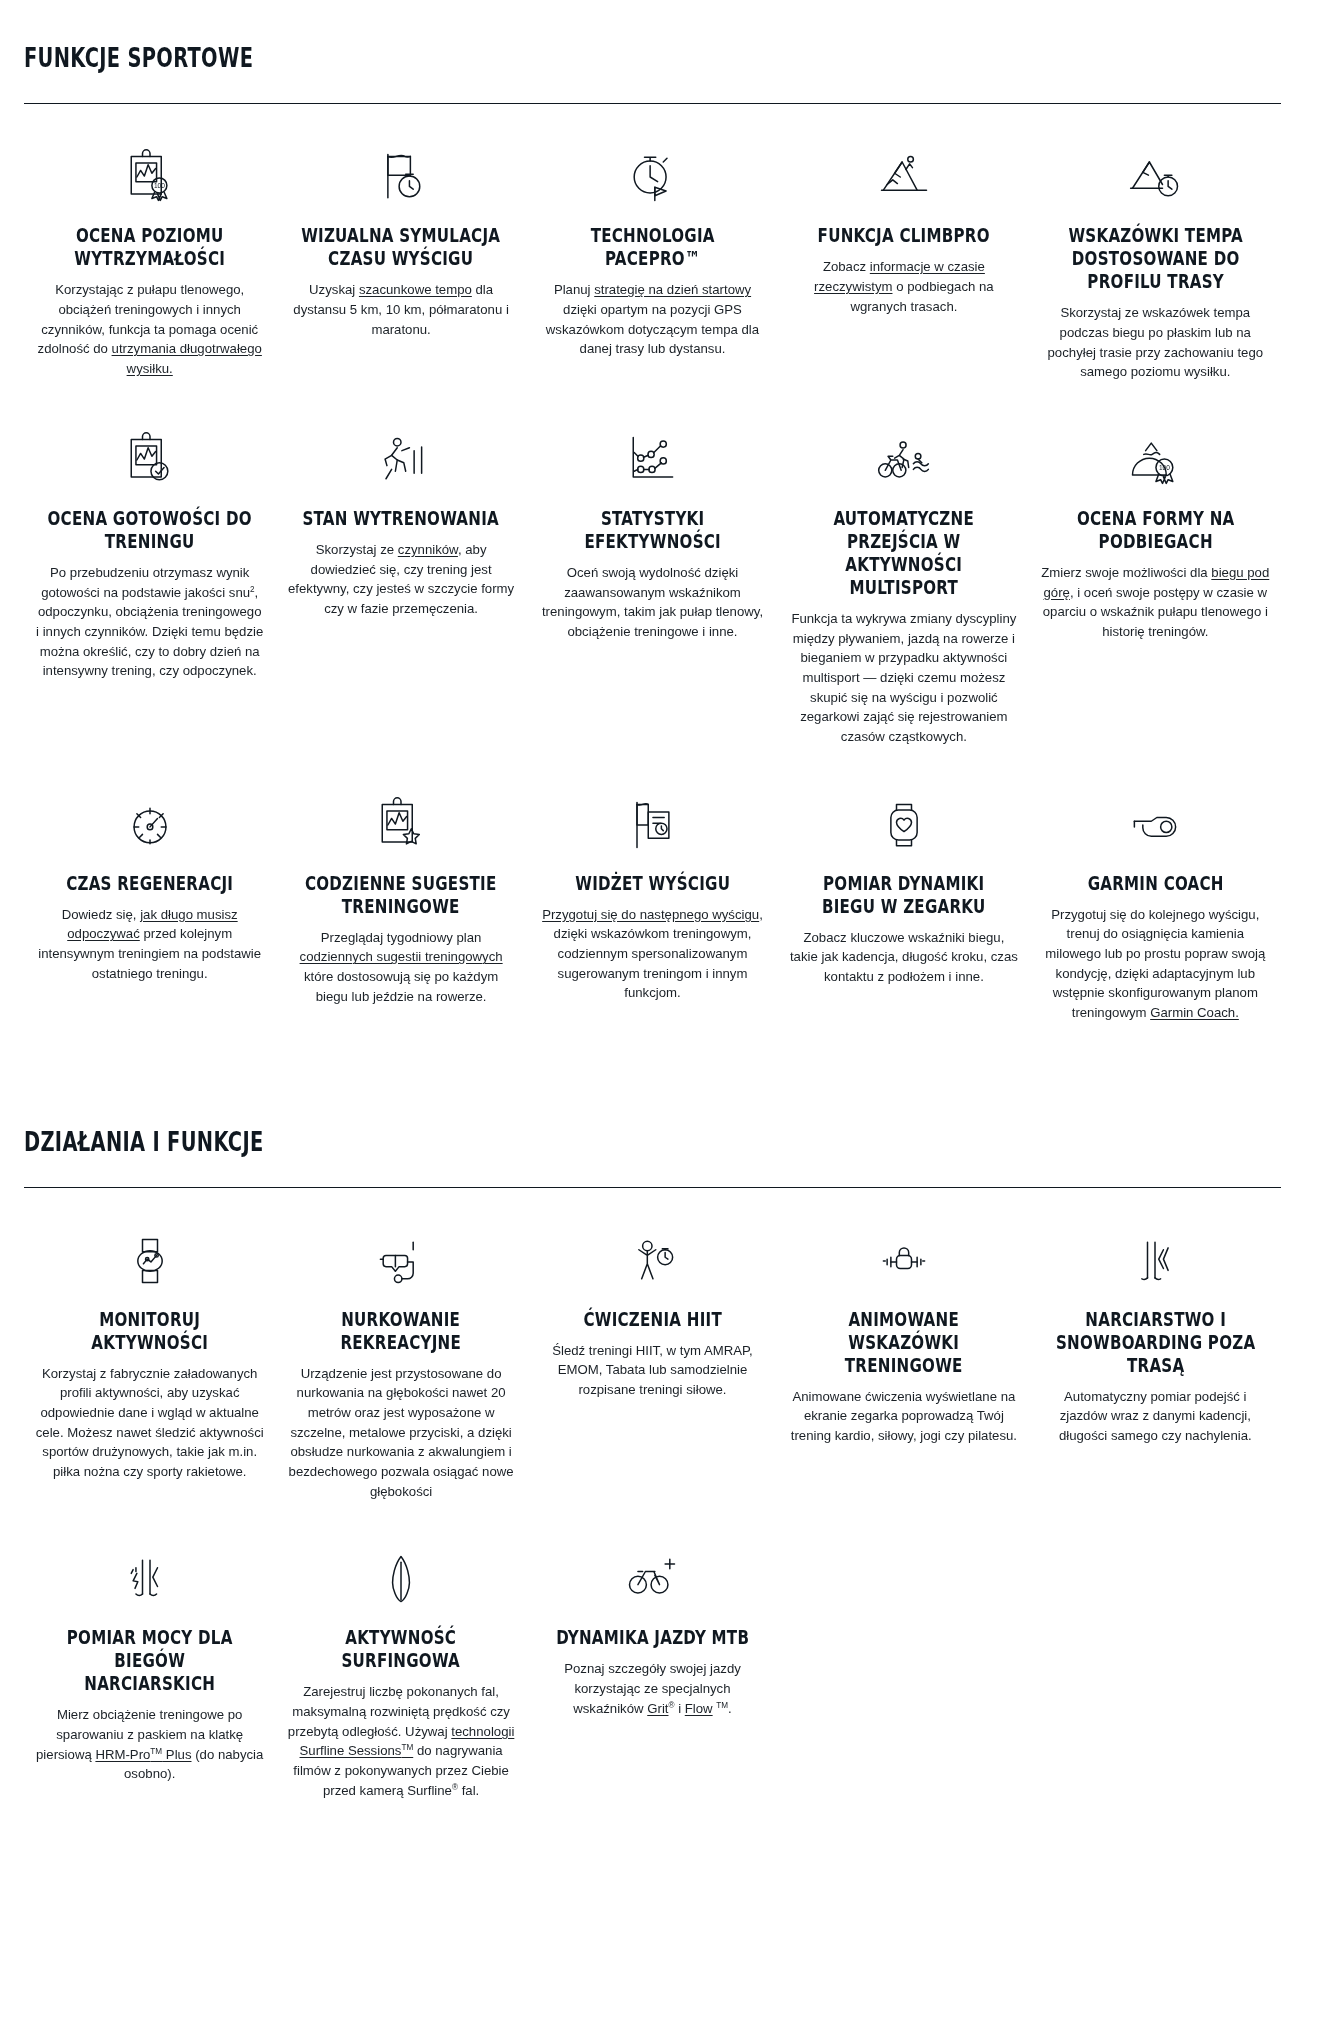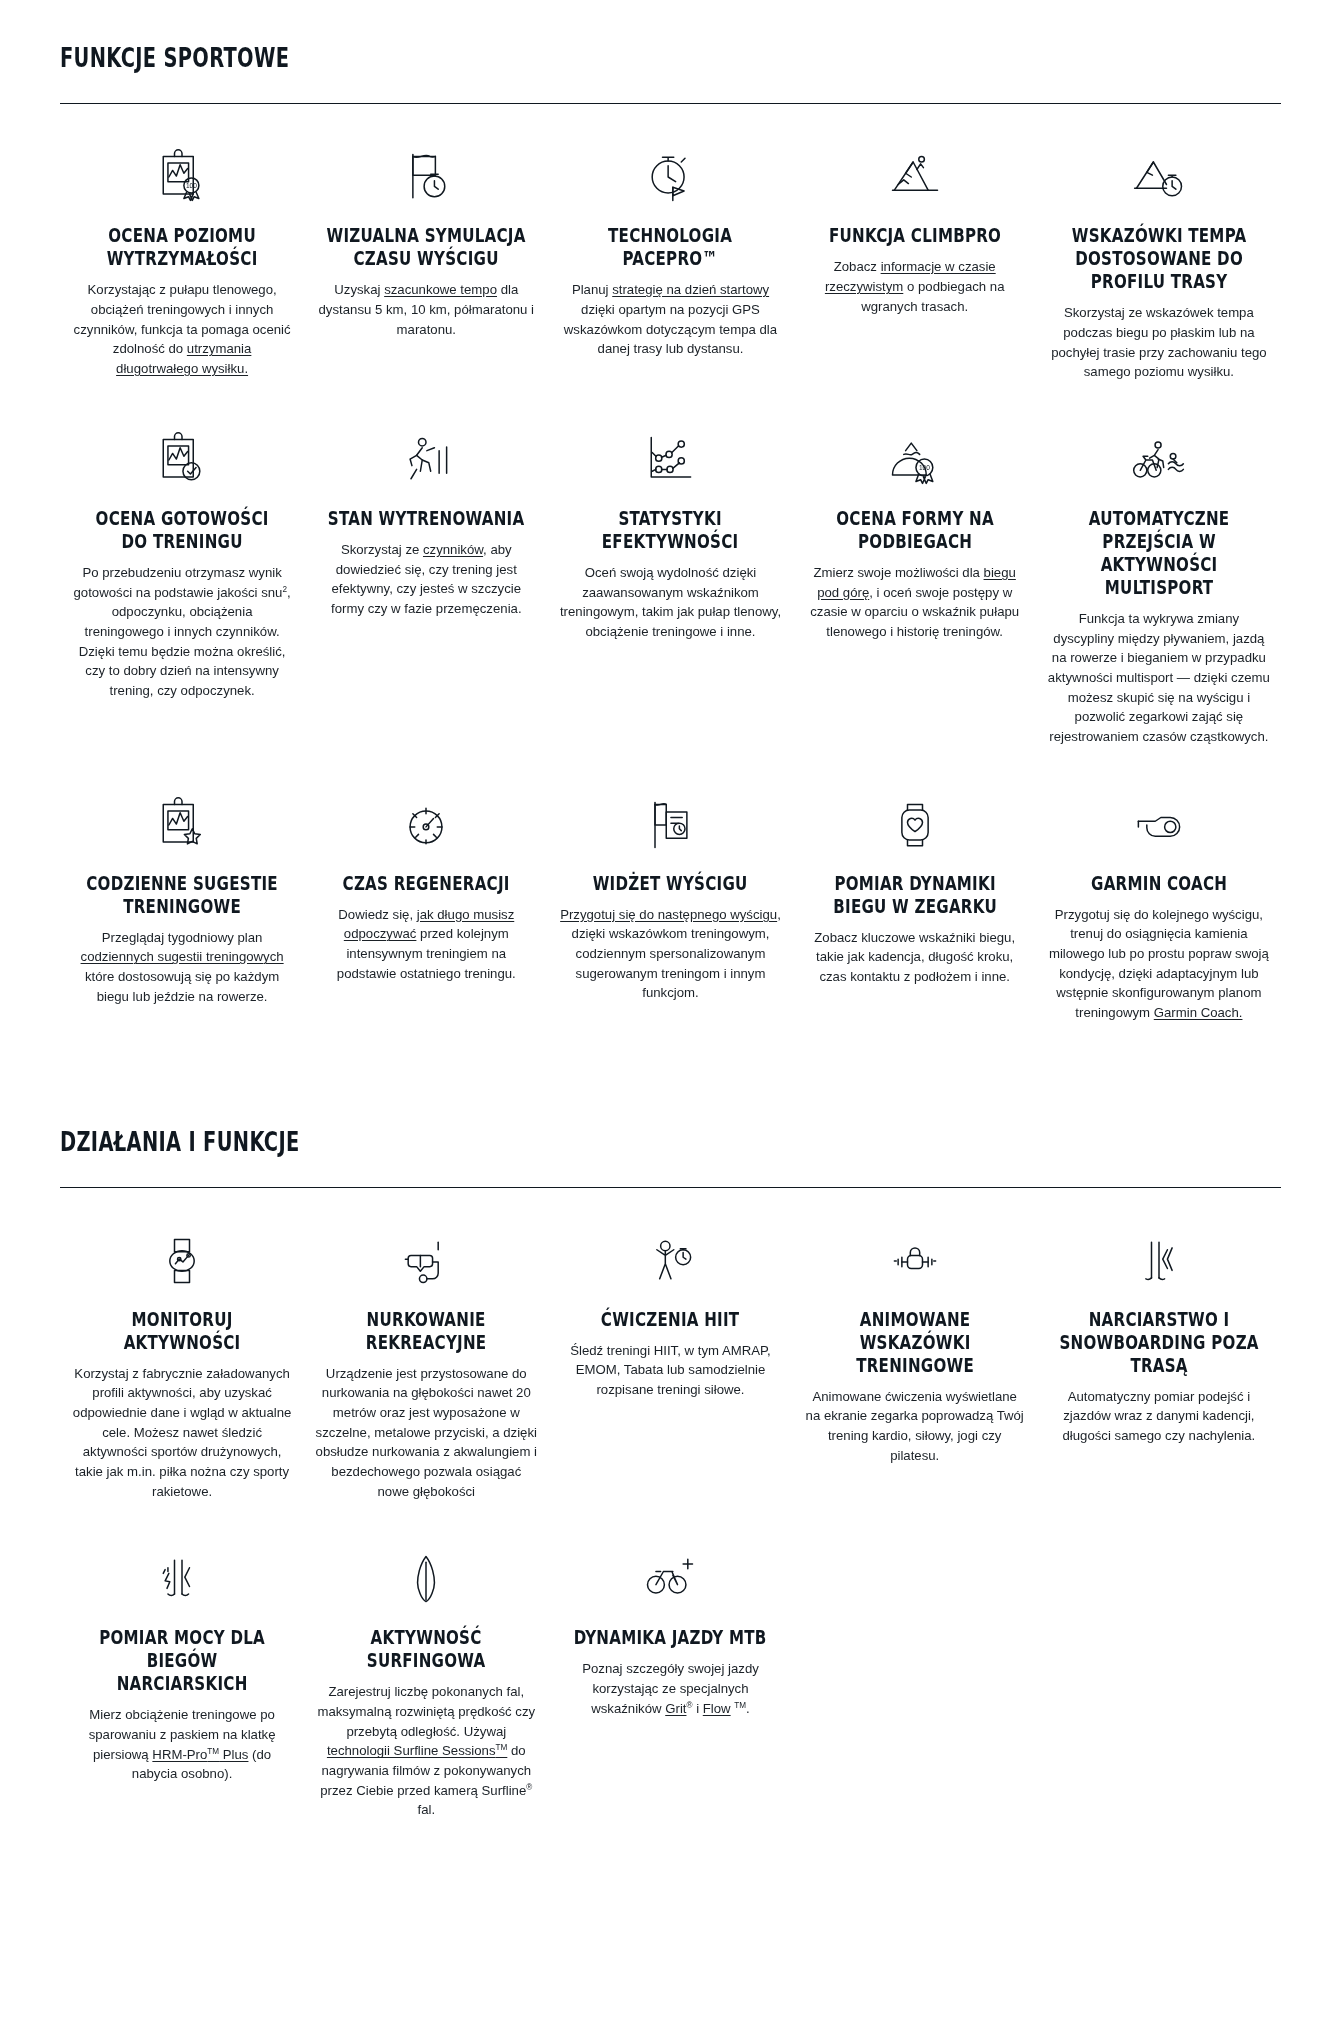--- a/index.html
+++ b/index.html
@@ -11,21 +11,21 @@
   }
   body {
     width: 1321px;
     min-height: 2017px;
     font-family: "Liberation Sans", sans-serif;
     color: #101820;
     -webkit-font-smoothing: antialiased;
   }
   .page {
     width: 1321px;
-    padding: 22px 40px 30px 60px;
+    padding: 22px 40px 30px 24px;
   }
   .section { width: 100%; }
   .section-head {
     margin: 0 0 6px 0;
     padding: 0 0 8px 0;
     border-bottom: 1.5px solid #101820;
   }
   .section-title {
     font-family: "DejaVu Sans Condensed", "Liberation Sans Narrow", "Liberation Sans", sans-serif;
     font-weight: 700;
@@ -206,74 +206,74 @@
                 <circle cx="44" cy="33" r="3.3" fill="none" stroke="#101820" stroke-width="1.6" stroke-linecap="round" stroke-linejoin="round"></circle>
                 <path d="M13 44l4-2M23 42h6M35 41l7-6" fill="none" stroke="#101820" stroke-width="1.6" stroke-linecap="round" stroke-linejoin="round"></path>
               </svg>
             </div>
             <h3 class="card-title">STATYSTYKI EFEKTYWNOŚCI</h3>
             <p class="card-body">Oceń swoją wydolność dzięki zaawansowanym wskaźnikom treningowym, takim jak pułap tlenowy, obciążenie treningowe i inne.</p>
           </div>
           <div class="card">
             <div class="card-icon">
               <svg viewBox="0 0 64 64">
-                <path d="M8 48a18 18 0 0 1 36 0z" fill="none" stroke="#101820" stroke-width="1.6" stroke-linecap="round" stroke-linejoin="round"></path>
-                <path d="M22 22l6-8 6 8" fill="none" stroke="#101820" stroke-width="1.6" stroke-linecap="round" stroke-linejoin="round"></path>
-                <path d="M20 26c4-2 6 2 9 0s5-3 8 0" fill="none" stroke="#101820" stroke-width="1.6" stroke-linecap="round" stroke-linejoin="round"></path>
-                <circle cx="42" cy="40" r="9" fill="none" stroke="#101820" stroke-width="1.6" stroke-linecap="round" stroke-linejoin="round"></circle>
-                <text x="42" y="43" text-anchor="middle" font-size="7" font-family="Liberation Sans, sans-serif" fill="#101820">100</text>
-                <path d="M36 47l-3 8 5-2 2 4 3-7M48 47l3 8-5-2-2 4-3-7" fill="none" stroke="#101820" stroke-width="1.6" stroke-linecap="round" stroke-linejoin="round"></path>
-              </svg>
-            </div>
-            <h3 class="card-title">OCENA FORMY NA PODBIEGACH</h3>
-            <p class="card-body">Zmierz swoje możliwości dla <u>biegu pod górę</u>, i oceń swoje postępy w czasie w oparciu o wskaźnik pułapu tlenowego i historię treningów.</p>
-          </div>
-          <div class="card">
-            <div class="card-icon">
-              <svg viewBox="0 0 64 64">
                 <circle cx="12" cy="43" r="7" fill="none" stroke="#101820" stroke-width="1.6" stroke-linecap="round" stroke-linejoin="round"></circle>
                 <circle cx="27" cy="43" r="7" fill="none" stroke="#101820" stroke-width="1.6" stroke-linecap="round" stroke-linejoin="round"></circle>
                 <path d="M12 43l6-11h7l4 11M18 32l-3-4h5" fill="none" stroke="#101820" stroke-width="1.6" stroke-linecap="round" stroke-linejoin="round"></path>
                 <circle cx="31" cy="16" r="3.2" fill="none" stroke="#101820" stroke-width="1.6" stroke-linecap="round" stroke-linejoin="round"></circle>
                 <path d="M31 21l-4 6 5 4-2 9M27 27l-5 3M31 31l5 2 1 7" fill="none" stroke="#101820" stroke-width="1.6" stroke-linecap="round" stroke-linejoin="round"></path>
                 <path d="M42 36c2-3 6-3 8 0 2 3 6 3 8 0" fill="none" stroke="#101820" stroke-width="1.6" stroke-linecap="round" stroke-linejoin="round"></path>
                 <path d="M42 42c2-3 6-3 8 0 2 3 6 3 8 0" fill="none" stroke="#101820" stroke-width="1.6" stroke-linecap="round" stroke-linejoin="round"></path>
                 <circle cx="47" cy="28" r="3" fill="none" stroke="#101820" stroke-width="1.6" stroke-linecap="round" stroke-linejoin="round"></circle>
                 <path d="M47 31l4 4" fill="none" stroke="#101820" stroke-width="1.6" stroke-linecap="round" stroke-linejoin="round"></path>
               </svg>
             </div>
             <h3 class="card-title">AUTOMATYCZNE PRZEJŚCIA W AKTYWNOŚCI MULTISPORT</h3>
             <p class="card-body">Funkcja ta wykrywa zmiany dyscypliny między pływaniem, jazdą na rowerze i bieganiem w przypadku aktywności multisport — dzięki czemu możesz skupić się na wyścigu i pozwolić zegarkowi zająć się rejestrowaniem czasów cząstkowych.</p>
           </div>
+          <div class="card">
+            <div class="card-icon">
+              <svg viewBox="0 0 64 64">
+                <path d="M8 48a18 18 0 0 1 36 0z" fill="none" stroke="#101820" stroke-width="1.6" stroke-linecap="round" stroke-linejoin="round"></path>
+                <path d="M22 22l6-8 6 8" fill="none" stroke="#101820" stroke-width="1.6" stroke-linecap="round" stroke-linejoin="round"></path>
+                <path d="M20 26c4-2 6 2 9 0s5-3 8 0" fill="none" stroke="#101820" stroke-width="1.6" stroke-linecap="round" stroke-linejoin="round"></path>
+                <circle cx="42" cy="40" r="9" fill="none" stroke="#101820" stroke-width="1.6" stroke-linecap="round" stroke-linejoin="round"></circle>
+                <text x="42" y="43" text-anchor="middle" font-size="7" font-family="Liberation Sans, sans-serif" fill="#101820">100</text>
+                <path d="M36 47l-3 8 5-2 2 4 3-7M48 47l3 8-5-2-2 4-3-7" fill="none" stroke="#101820" stroke-width="1.6" stroke-linecap="round" stroke-linejoin="round"></path>
+              </svg>
+            </div>
+            <h3 class="card-title">OCENA FORMY NA PODBIEGACH</h3>
+            <p class="card-body">Zmierz swoje możliwości dla <u>biegu pod górę</u>, i oceń swoje postępy w czasie w oparciu o wskaźnik pułapu tlenowego i historię treningów.</p>
+          </div>
         </div>
         <div class="grid row">
+          <div class="card">
+            <div class="card-icon">
+              <svg viewBox="0 0 64 64">
+                <circle cx="32" cy="34" r="17" fill="none" stroke="#101820" stroke-width="1.6" stroke-linecap="round" stroke-linejoin="round"></circle>
+                <path d="M32 14v6M32 34l8-9" fill="none" stroke="#101820" stroke-width="1.6" stroke-linecap="round" stroke-linejoin="round"></path>
+                <circle cx="32" cy="34" r="3" fill="none" stroke="#101820" stroke-width="1.6" stroke-linecap="round" stroke-linejoin="round"></circle>
+                <path d="M18 20l4 4M46 20l-4 4M15 34h5M44 34h5M32 48v4M21 45l3-3M43 45l-3-3" fill="none" stroke="#101820" stroke-width="1.6" stroke-linecap="round" stroke-linejoin="round"></path>
+              </svg>
+            </div>
+            <h3 class="card-title">CZAS REGENERACJI</h3>
+            <p class="card-body">Dowiedz się, <u>jak długo musisz odpoczywać</u> przed kolejnym intensywnym treningiem na podstawie ostatniego treningu.</p>
+          </div>
           <div class="card">
             <div class="card-icon">
               <svg viewBox="0 0 64 64">
                 <rect x="12" y="10" width="32" height="40" fill="none" stroke="#101820" stroke-width="1.6" stroke-linecap="round" stroke-linejoin="round"></rect>
                 <path d="M24 10V7a4 4 0 0 1 8 0v3" fill="none" stroke="#101820" stroke-width="1.6" stroke-linecap="round" stroke-linejoin="round"></path>
                 <rect x="17" y="17" width="22" height="20" fill="none" stroke="#101820" stroke-width="1.6" stroke-linecap="round" stroke-linejoin="round"></rect>
                 <polyline points="18,32 22,25 26,31 30,19 34,28 38,23" fill="none" stroke="#101820" stroke-width="1.6" stroke-linecap="round" stroke-linejoin="round"></polyline>
                 <path d="M43 36l2.6 5.3 5.9.9-4.3 4.1 1 5.8-5.2-2.7-5.2 2.7 1-5.8-4.3-4.1 5.9-.9z" fill="none" stroke="#101820" stroke-width="1.6" stroke-linecap="round" stroke-linejoin="round"></path>
               </svg>
             </div>
             <h3 class="card-title">CODZIENNE SUGESTIE TRENINGOWE</h3>
             <p class="card-body">Przeglądaj tygodniowy plan <u>codziennych sugestii treningowych</u> które dostosowują się po każdym biegu lub jeździe na rowerze.</p>
-          </div>
-          <div class="card">
-            <div class="card-icon">
-              <svg viewBox="0 0 64 64">
-                <circle cx="32" cy="34" r="17" fill="none" stroke="#101820" stroke-width="1.6" stroke-linecap="round" stroke-linejoin="round"></circle>
-                <path d="M32 14v6M32 34l8-9" fill="none" stroke="#101820" stroke-width="1.6" stroke-linecap="round" stroke-linejoin="round"></path>
-                <circle cx="32" cy="34" r="3" fill="none" stroke="#101820" stroke-width="1.6" stroke-linecap="round" stroke-linejoin="round"></circle>
-                <path d="M18 20l4 4M46 20l-4 4M15 34h5M44 34h5M32 48v4M21 45l3-3M43 45l-3-3" fill="none" stroke="#101820" stroke-width="1.6" stroke-linecap="round" stroke-linejoin="round"></path>
-              </svg>
-            </div>
-            <h3 class="card-title">CZAS REGENERACJI</h3>
-            <p class="card-body">Dowiedz się, <u>jak długo musisz odpoczywać</u> przed kolejnym intensywnym treningiem na podstawie ostatniego treningu.</p>
           </div>
           <div class="card">
             <div class="card-icon">
               <svg viewBox="0 0 64 64">
                 <path d="M16 8v48" fill="none" stroke="#101820" stroke-width="1.6" stroke-linecap="round" stroke-linejoin="round"></path>
                 <path d="M16 10h12v22H16z" fill="none" stroke="#101820" stroke-width="1.6" stroke-linecap="round" stroke-linejoin="round"></path>
                 <path d="M16 10c4 3 8-3 12 0" fill="none" stroke="#101820" stroke-width="1.6" stroke-linecap="round" stroke-linejoin="round"></path>
                 <rect x="28" y="18" width="22" height="28" fill="none" stroke="#101820" stroke-width="1.6" stroke-linecap="round" stroke-linejoin="round"></rect>
                 <path d="M33 24h12M33 30h8" fill="none" stroke="#101820" stroke-width="1.6" stroke-linecap="round" stroke-linejoin="round"></path>
                 <circle cx="42" cy="36" r="6" fill="none" stroke="#101820" stroke-width="1.6" stroke-linecap="round" stroke-linejoin="round"></circle>

